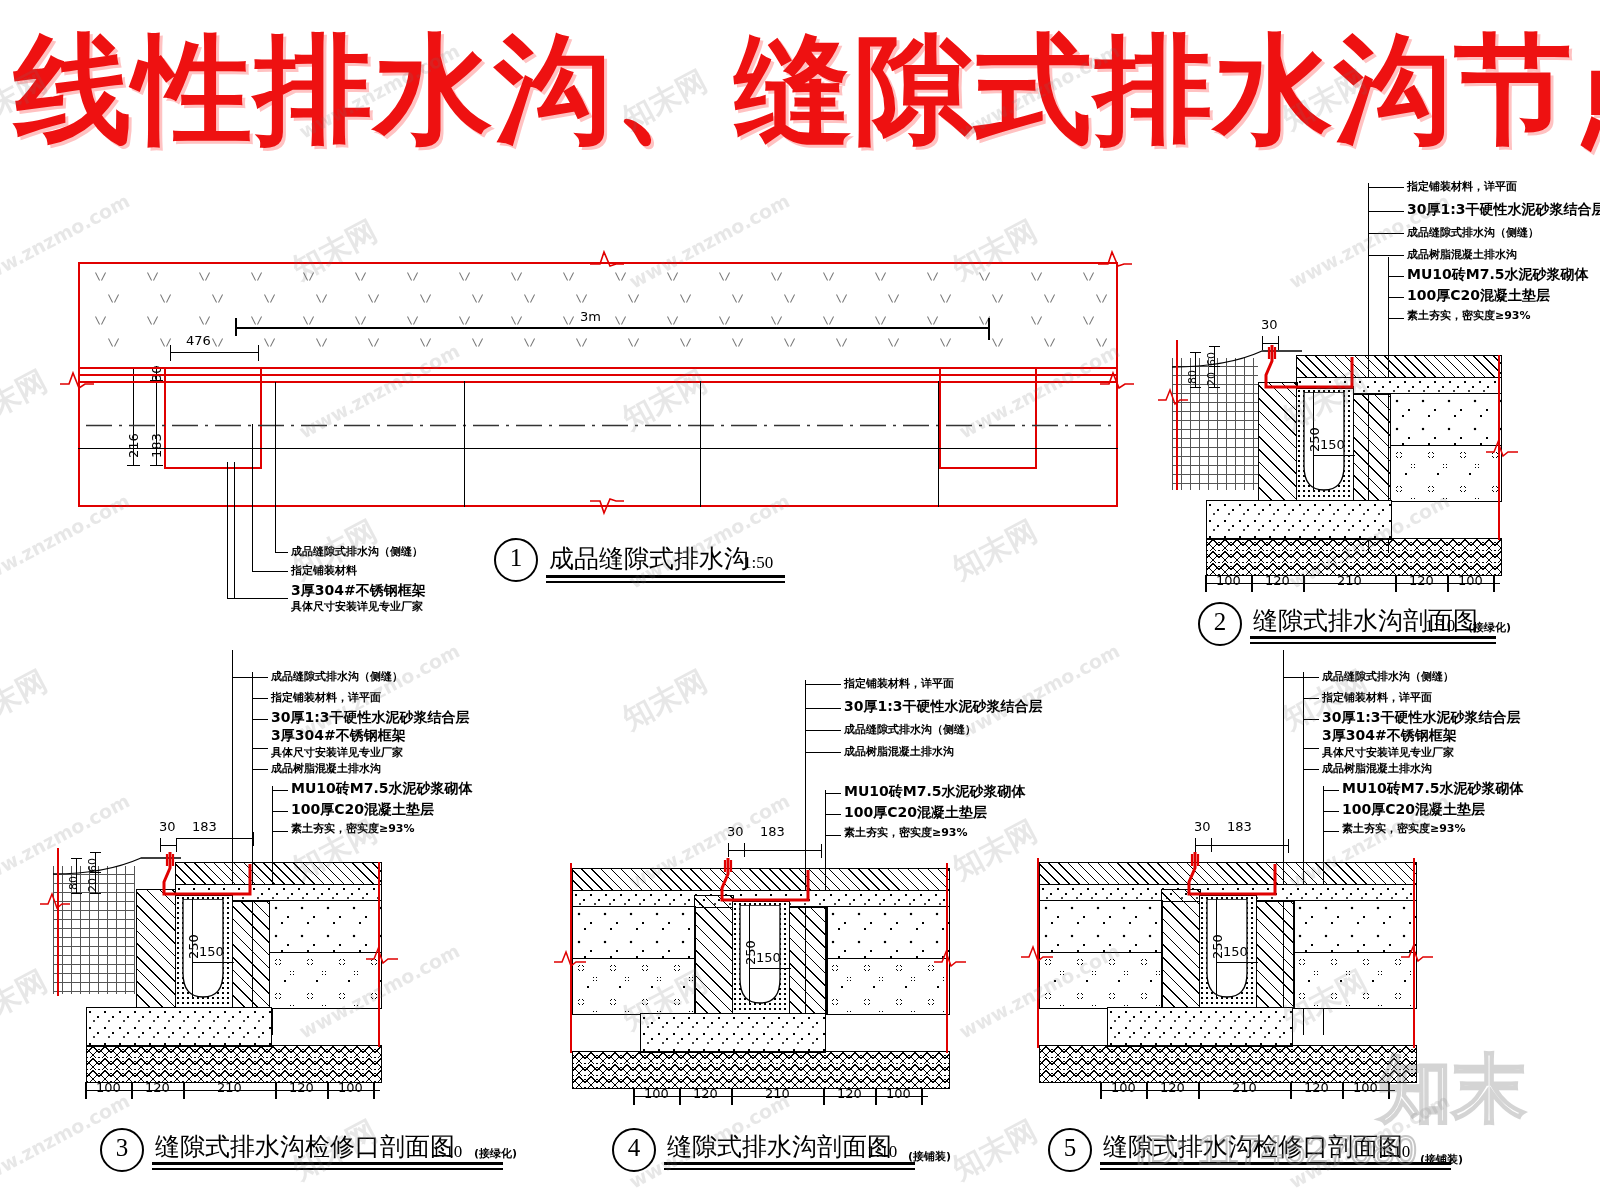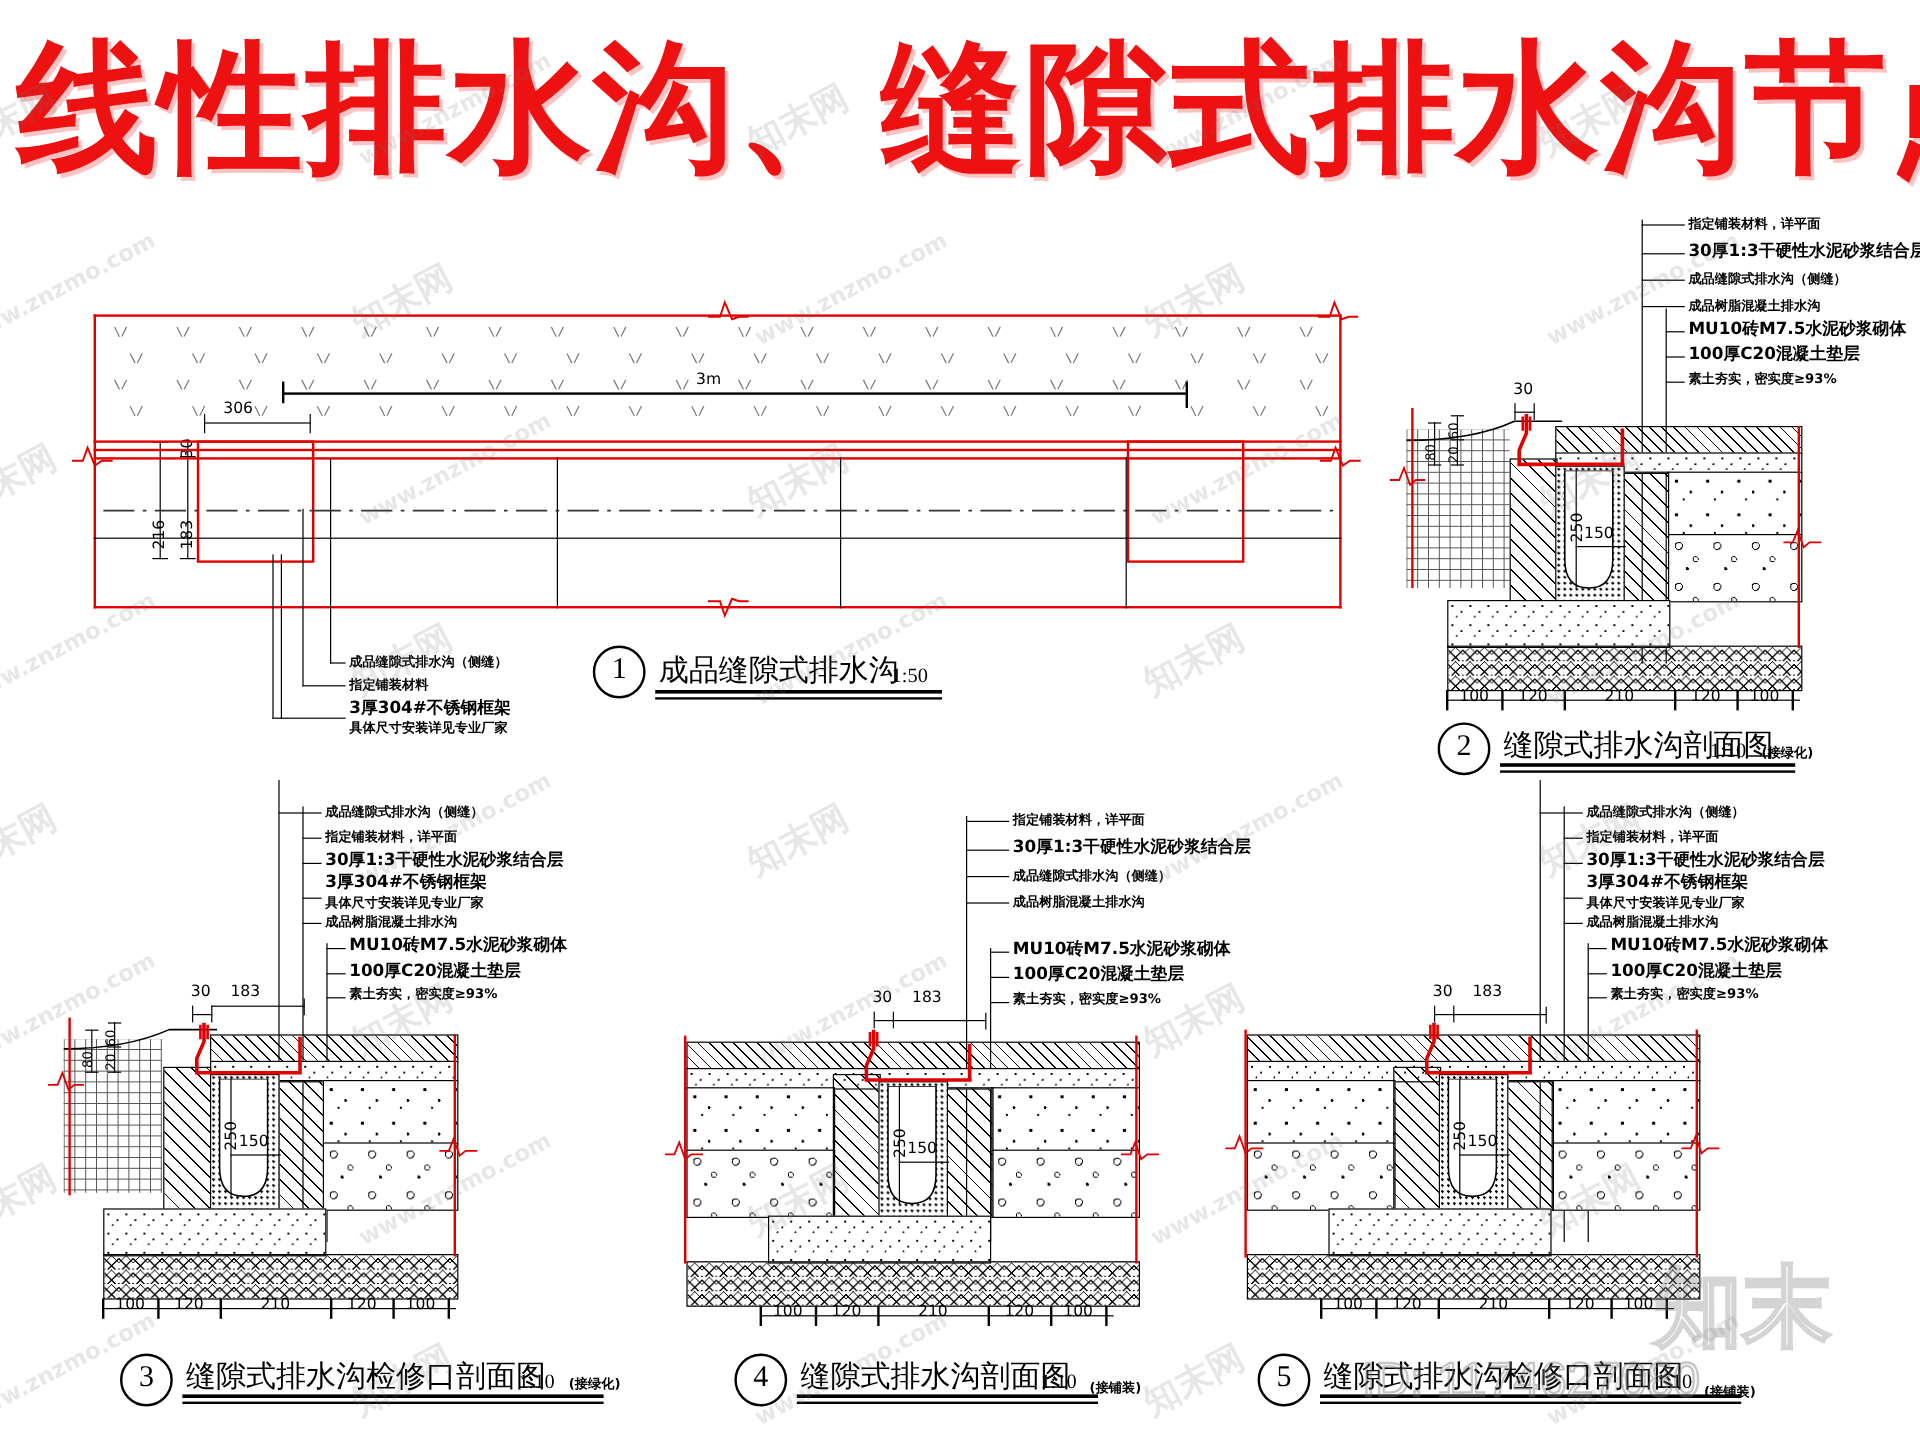--- a/index.html
+++ b/index.html
@@ -196,21 +196,21 @@
     </div>
 
   <div class="ln" style="left:235px;top:327px;width:755px;height:1.6px;"></div>
   <div class="ln" style="left:235px;top:318px;width:1.6px;height:18px;"></div>
   <div class="ln" style="left:988px;top:318px;width:2.4px;height:22px;"></div>
   <div class="dim" style="left:580px;top:310px;">3m</div>
 
   <div class="ln" style="left:170px;top:345px;width:1.4px;height:16px;"></div>
   <div class="ln" style="left:258px;top:345px;width:1.4px;height:16px;"></div>
   <div class="ln" style="left:170px;top:352px;width:89px;height:1.4px;"></div>
-  <div class="dim" style="left:186px;top:334px;">306</div>
+  <div class="dim" style="left:186px;top:334px;">476</div>
 
   <div class="ln" style="left:133px;top:368px;width:1.3px;height:98px;"></div>
   <div class="ln" style="left:127px;top:368px;width:13px;height:1.3px;"></div>
   <div class="ln" style="left:127px;top:465px;width:13px;height:1.3px;"></div>
   <div class="dimv" style="left:126px;top:458px;">216</div>
 
   <div class="ln" style="left:156px;top:380px;width:1.3px;height:86px;"></div>
   <div class="ln" style="left:150px;top:380px;width:13px;height:1.3px;"></div>
   <div class="ln" style="left:150px;top:465px;width:13px;height:1.3px;"></div>
   <div class="dimv" style="left:149px;top:458px;">183</div>

